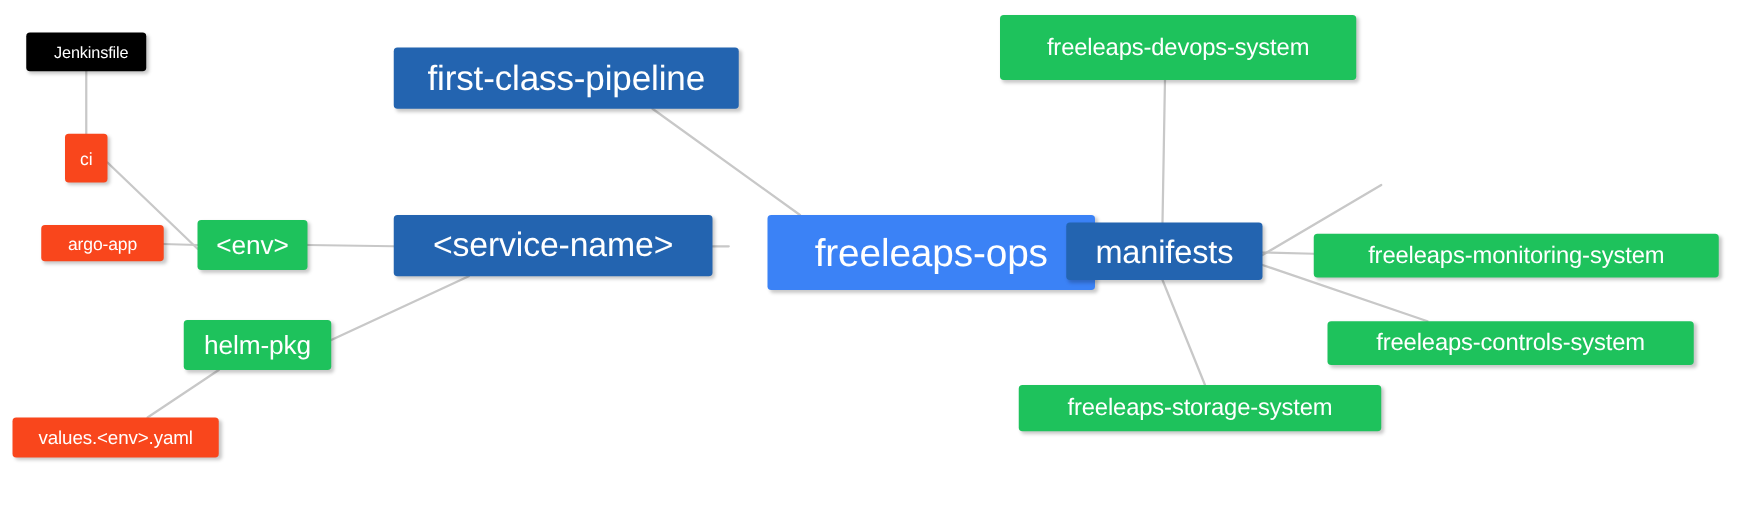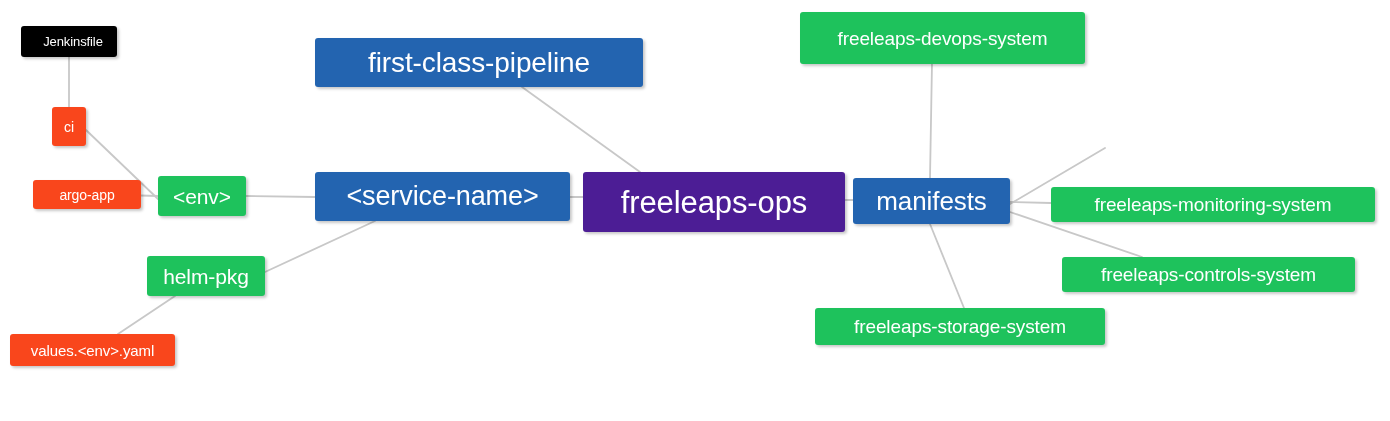--- a/index.html
+++ b/index.html
@@ -36,21 +36,21 @@
     white-space: nowrap;
     box-shadow: 2px 2px 3px rgba(0,0,0,0.22);
     line-height: 1;
     padding: 0 9px;
     letter-spacing: -0.1px;
   }
   .n-orange { background: #000000; padding-left: 17px; }
   .n-red    { background: #F9461C; }
   .n-green  { background: #1EC25C; }
   .n-blue   { background: #2364B0; }
-  .n-dark   { background: #4c1d95; }
+  .n-dark   { background: #3b82f6; margin-left: 31px; }
 </style>
 </head>
 <body>
 
 <div id="canvas">
   <svg id="edges" viewBox="0 0 1390 421" width="1390" height="421" xmlns="http://www.w3.org/2000/svg">
       <line x1="69" y1="57" x2="69" y2="107" stroke="#c8c8c8" stroke-width="1.8" stroke-linecap="round"></line>
       <line x1="86" y1="130" x2="158" y2="199" stroke="#c8c8c8" stroke-width="1.8" stroke-linecap="round"></line>
       <line x1="123" y1="195" x2="158" y2="196" stroke="#c8c8c8" stroke-width="1.8" stroke-linecap="round"></line>
       <line x1="246" y1="196" x2="315" y2="197" stroke="#c8c8c8" stroke-width="1.8" stroke-linecap="round"></line>
@@ -64,33 +64,33 @@
       <line x1="1010" y1="202" x2="1051" y2="203" stroke="#c8c8c8" stroke-width="1.8" stroke-linecap="round"></line>
       <line x1="1010" y1="212" x2="1142" y2="257" stroke="#c8c8c8" stroke-width="1.8" stroke-linecap="round"></line>
       <line x1="930" y1="224" x2="964" y2="308" stroke="#c8c8c8" stroke-width="1.8" stroke-linecap="round"></line>
     </svg>
 <div class="node n-orange" style="left: 21px; top: 26px; width: 96px; height: 31px; font-size: 13px;">
       <span>Jenkinsfile</span>
     </div>
     <div class="node n-red" style="left: 52px; top: 107px; width: 34px; height: 39px; font-size: 14px;">
       <span>ci</span>
     </div>
-    <div class="node n-red" style="left: 33px; top: 180px; width: 108px; height: 29px; font-size: 14px;">
+    <div class="node n-red" style="left: 33px; top: 180px; width: 98px; height: 29px; font-size: 14px;">
       <span>argo-app</span>
     </div>
     <div class="node n-green" style="left: 158px; top: 176px; width: 88px; height: 40px; font-size: 21px;">
       <span>&lt;env&gt;</span>
     </div>
     <div class="node n-red" style="left: 10px; top: 334px; width: 165px; height: 32px; font-size: 15px;">
       <span>values.&lt;env&gt;.yaml</span>
     </div>
     <div class="node n-green" style="left: 147px; top: 256px; width: 118px; height: 40px; font-size: 21px;">
       <span>helm-pkg</span>
     </div>
-    <div class="node n-blue" style="left: 315px; top: 38px; width: 328px; height: 49px; font-size: 28px;">
+    <div class="node n-blue" style="left: 315px; top: 38px; width: 276px; height: 49px; font-size: 28px;">
       <span>first-class-pipeline</span>
     </div>
     <div class="node n-blue" style="left: 315px; top: 172px; width: 255px; height: 49px; font-size: 27px;">
       <span>&lt;service-name&gt;</span>
     </div>
     <div class="node n-dark" style="left: 583px; top: 172px; width: 262px; height: 60px; font-size: 31px;">
       <span>freeleaps-ops</span>
     </div>
     <div class="node n-blue" style="left: 853px; top: 178px; width: 157px; height: 46px; font-size: 26px; align-items: center;">
       <span>manifests</span>

